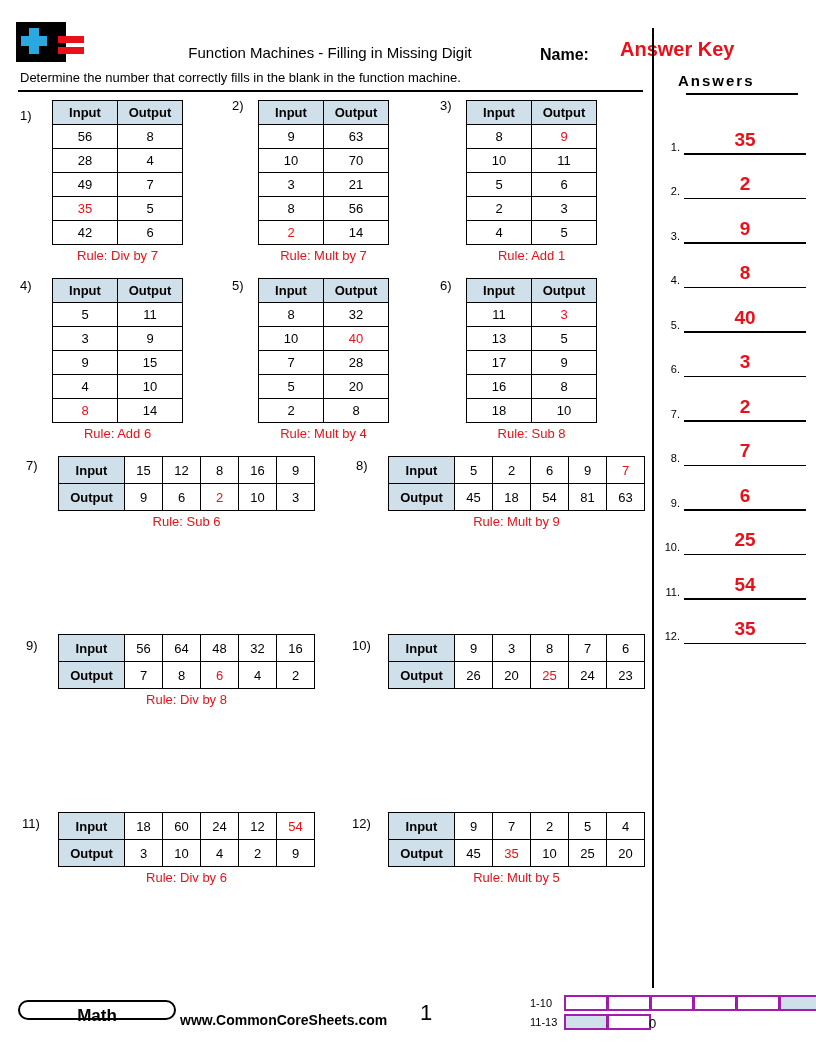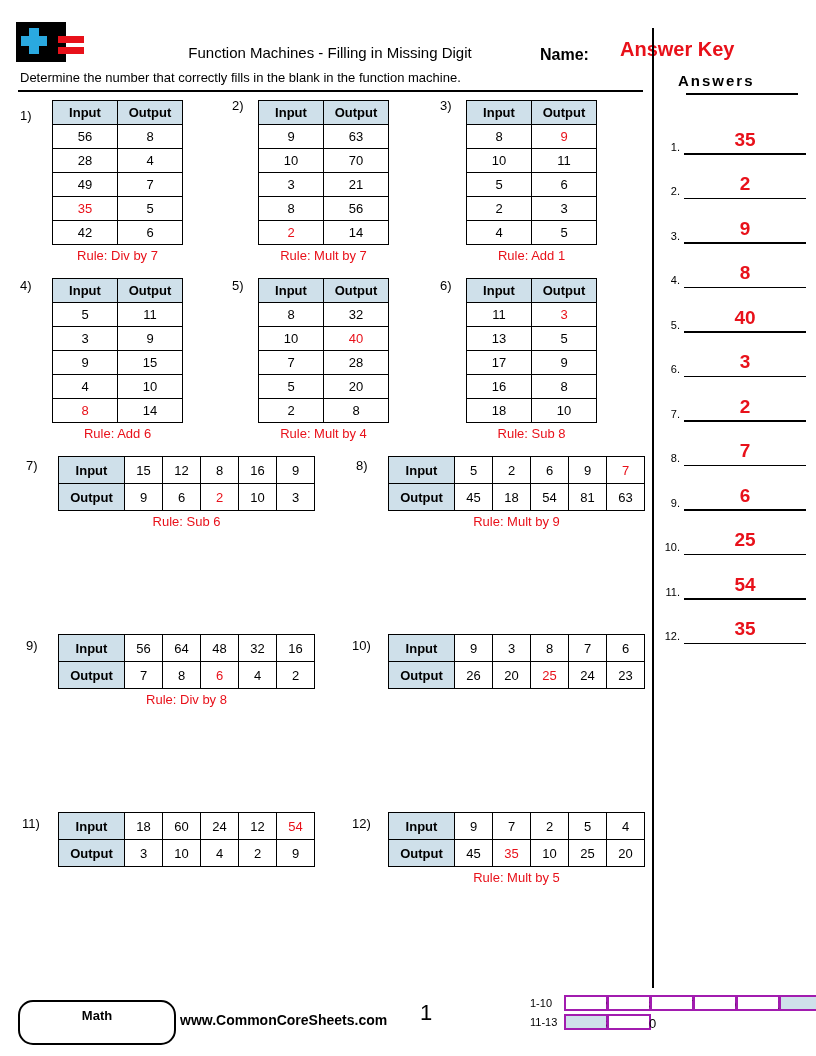--- a/index.html
+++ b/index.html
@@ -101,25 +101,25 @@
     border-right:1.5px solid #000;
   }
   table.ht td {
     border:1px solid #000;
     width:38px; height:27px; text-align:center; background:#fff;
   }
 
   
   .footer-pill {
     position:absolute; left:18px; top:1000px;
-    width:158px; height:45px;
+    width:158px; height:20px;
     border:2px solid #000; border-radius:15px;
     background:#fff;
     text-align:center; line-height:27px;
-    font-size:13px; font-weight:bold;
+    font-size:17px; font-weight:bold;
   }
   .footer-url {
     position:absolute; left:180px; top:1012px;
     font-size:14px; font-weight:bold;
   }
   .footer-page {
     position:absolute; left:420px; top:1000px;
     font-size:22px;
   }
   .score-box { position:absolute; left:530px; top:994px; font-size:11px; }
@@ -524,20 +524,21 @@
             <tr>
               <th>Output</th>
               <td class="">3</td>
               <td class="">10</td>
               <td class="">4</td>
               <td class="">2</td>
               <td class="">9</td>
             </tr>
           </tbody>
         </table>
+        <div class="rule">Rule: Div by 6</div>
       </div>
       <div class="prob-num" style="left: 22px; top: 816px;">11)</div>
       <div class="prob" style="left: 388px; top: 812px;">
         <table class="ht">
           <tbody>
             <tr>
               <th>Input</th>
               <td class="">9</td>
               <td class="">7</td>
               <td class="">2</td>

